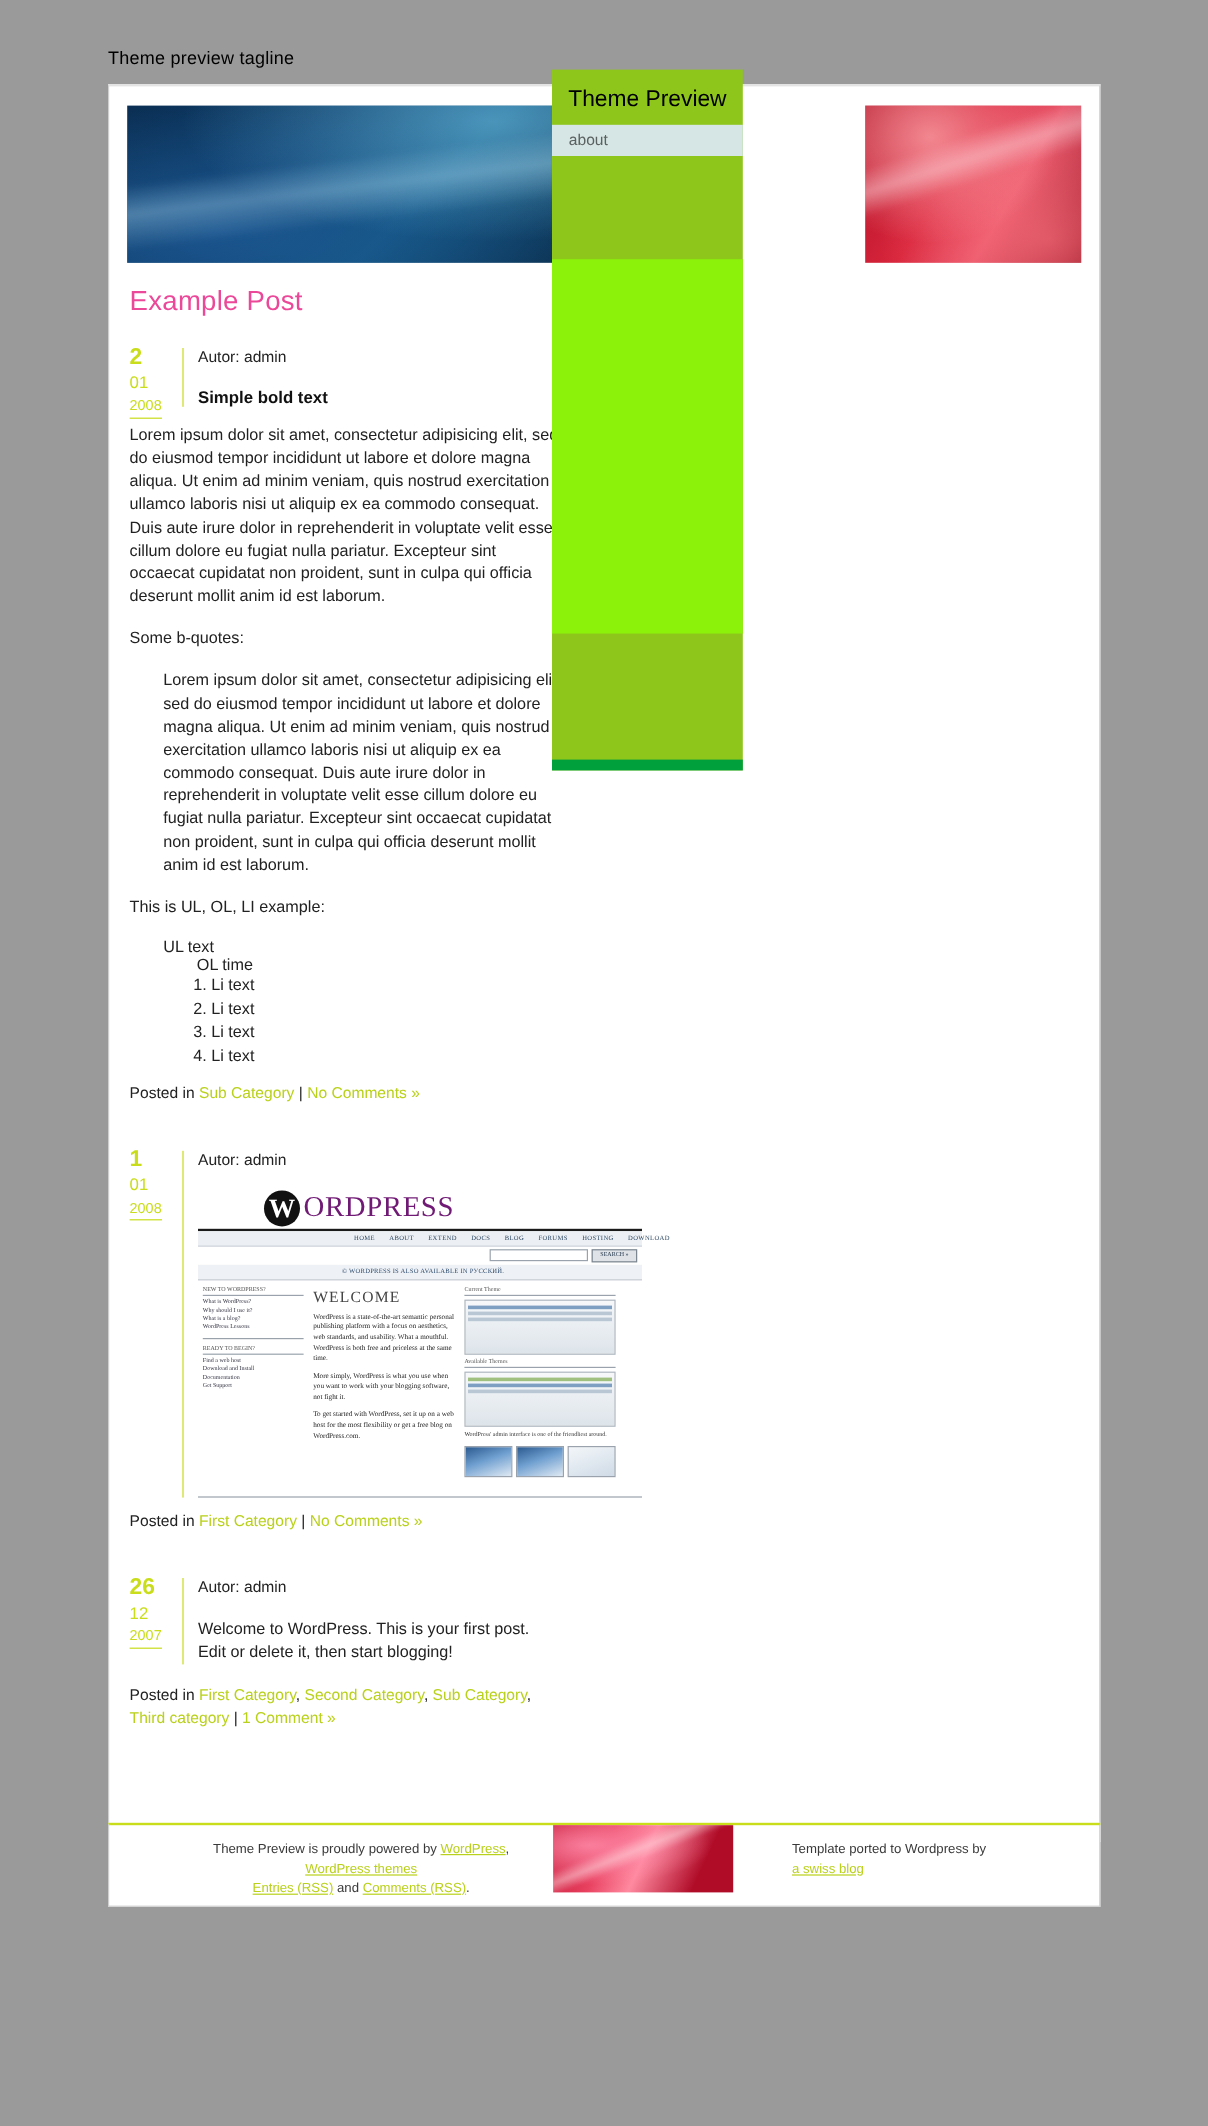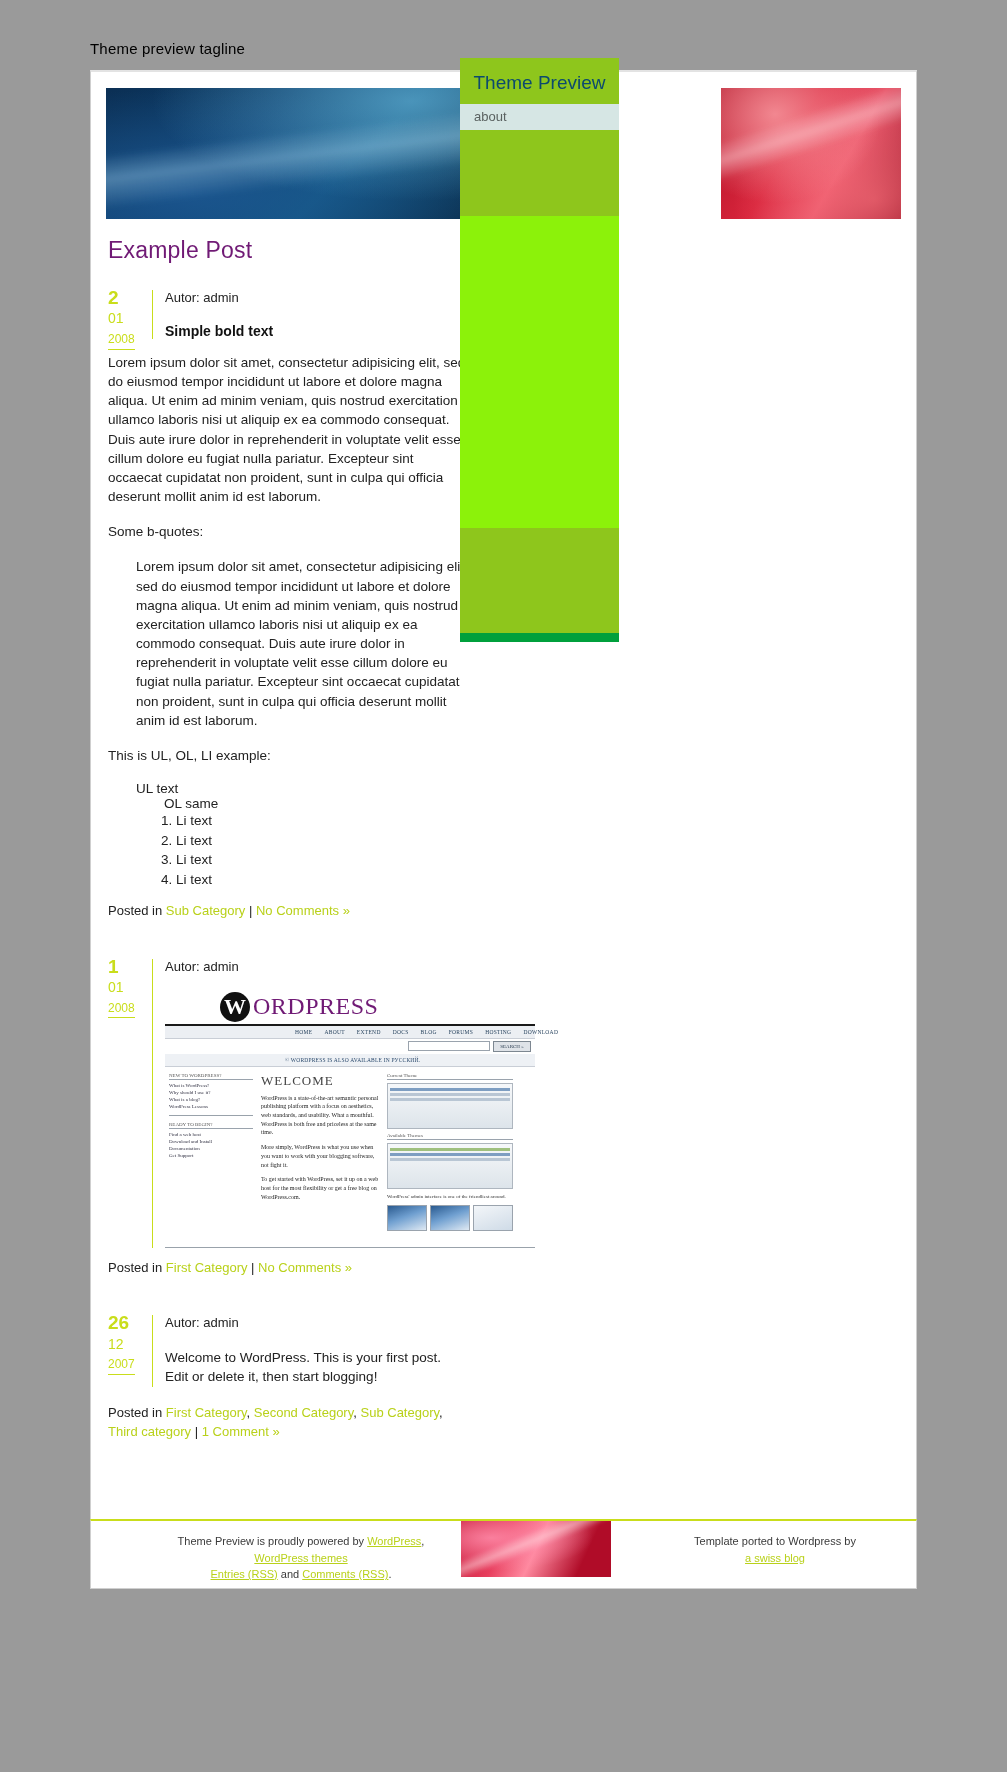--- a/index.html
+++ b/index.html
@@ -85,21 +85,21 @@
   .green-col {
     position: absolute;
     left: 460px;
     top: 58px;
     width: 159px;
     height: 584px;
     background: #8ec61c;
     z-index: 5;
   }
   .green-col-title {
-    color: #0c4a6e;
+    color: #000000;
     font-size: 19px;
     text-align: center;
     padding-top: 14px;
     font-family: "Liberation Sans", sans-serif;
   }
   .green-col .about-item {
     margin-top: 10px;
     background: #d6e6e4;
     color: #5a6160;
     font-size: 13px;
@@ -123,21 +123,21 @@
   }
 
   
   .content {
     position: absolute;
     left: 17px;
     top: 165px;
     width: 360px;
   }
   h2.post-title {
-    color: #701a75;
+    color: #ec4899;
     font-weight: normal;
     font-size: 23px;
     margin: 0 0 26px 0;
     letter-spacing: 0.2px;
   }
   h2.post-title.alt { color: #b9d11a; }
 
   .post-body { position: relative; padding-left: 44px; }
   .date-block {
     position: absolute;
@@ -338,21 +338,21 @@
     width: 300px;
     text-align: center;
     font-size: 11px;
     color: #3a3a3a;
     line-height: 1.5;
   }
   .footer-right {
     position: absolute;
     right: 26px; top: 12px;
     width: 230px;
-    text-align: center;
+    text-align: left;
     font-size: 11px;
     color: #3a3a3a;
     line-height: 1.5;
   }
   .footer a { color: #b9d11a; text-decoration: underline; }
 </style>
 </head>
 <body>
 
 <div id="page">
@@ -383,21 +383,21 @@
             </p>
             <p class="lead-bold">Simple bold text</p>
           </div>
         </div>
         <p class="para">Lorem ipsum dolor sit amet, consectetur adipisicing elit, sed do eiusmod tempor incididunt ut labore et dolore magna aliqua. Ut enim ad minim veniam, quis nostrud exercitation ullamco laboris nisi ut aliquip ex ea commodo consequat. Duis aute irure dolor in reprehenderit in voluptate velit esse cillum dolore eu fugiat nulla pariatur. Excepteur sint occaecat cupidatat non proident, sunt in culpa qui officia deserunt mollit anim id est laborum.</p>
         <p class="para">Some b-quotes:</p>
         <div class="blockquote">Lorem ipsum dolor sit amet, consectetur adipisicing elit, sed do eiusmod tempor incididunt ut labore et dolore magna aliqua. Ut enim ad minim veniam, quis nostrud exercitation ullamco laboris nisi ut aliquip ex ea commodo consequat. Duis aute irure dolor in reprehenderit in voluptate velit esse cillum dolore eu fugiat nulla pariatur. Excepteur sint occaecat cupidatat non proident, sunt in culpa qui officia deserunt mollit anim id est laborum.</div>
         <p class="para">This is UL, OL, LI example:</p>
         <div class="list-wrap">
           <div class="ul-text">UL text</div>
-          <div class="ol-text">OL same</div>
+          <div class="ol-text">OL time</div>
           <ol class="numlist">
             <li>Li text</li>
             <li>Li text</li>
             <li>Li text</li>
             <li>Li text</li>
           </ol>
         </div>
         <div class="posted-in">
           <span>Posted in</span>
           <a href="#">Sub Category</a>

